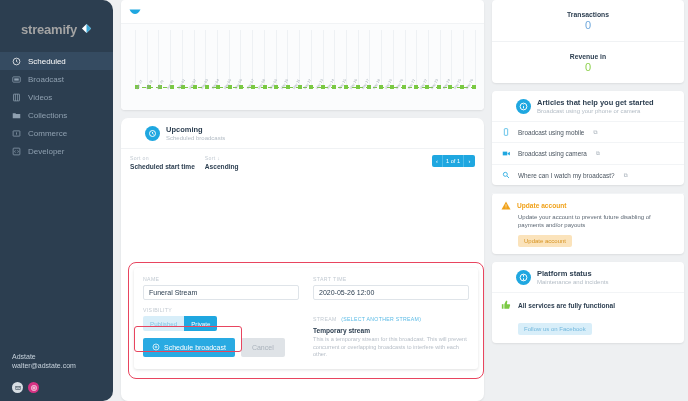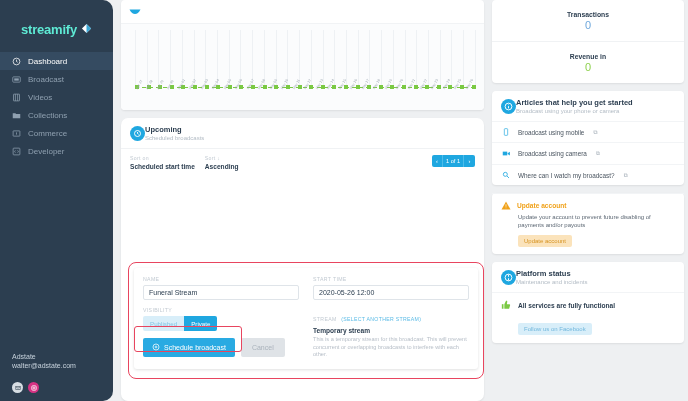--- a/index.html
+++ b/index.html
@@ -19,21 +19,21 @@
     display: flex; flex-direction: column;
     padding-top: 16px;
     flex: 0 0 113px;
     position: relative;
     z-index: 5;
   }
   .brand {
     display: flex; align-items: center; justify-content: center;
     gap: 4px; padding: 4px 0 14px 0;
   }
-  .brand-name { color: #5eead4; font-size: 13px; font-weight: bold; letter-spacing: -.2px; text-align: center; }
+  .brand-name { color: #a3a3a3; font-size: 13px; font-weight: bold; letter-spacing: -.2px; text-align: center; }
   .brand-mark { display: block; }
 
   .nav { display: flex; flex-direction: column; }
   .nav-item {
     display: flex; align-items: center; gap: 7px;
     height: 18px; padding: 0 0 0 12px; margin-bottom: 0;
     color: #8fa0b0; font-size: 8px;
     position: relative;
   }
   .nav-item + .nav-item { margin-top: 0; }
@@ -88,21 +88,21 @@
   .pts span { width: 4px; height: 4px; background: #7ac943; display: block; }
   .xaxis { position: absolute; left: 14px; right: 8px; bottom: 2px; height: 20px; display: flex; justify-content: space-between; }
   .xaxis span {
     font-size: 3.4px; color: #9aa5b0; white-space: nowrap;
     transform: rotate(-60deg); transform-origin: left top;
     display: block; line-height: 4px;
   }
 
   
   .upcoming-card { flex: 1; display: flex; flex-direction: column; min-height: 0; border-radius: 7px; }
-  .card-head { display: flex; align-items: center; gap: 0; padding: 7px 9px; }
+  .card-head { display: flex; align-items: center; gap: 6px; padding: 7px 24px; }
   .card-head-ico {
     width: 15px; height: 15px; border-radius: 50%; flex: 0 0 15px;
     display: flex; align-items: center; justify-content: center;
   }
   .ico-blue { background: #1fa7e0; }
   .card-head-txt { display: flex; flex-direction: column; gap: 1px; }
   .card-head-title { font-size: 7.5px; font-weight: bold; color: #2c3e50; }
   .card-head-sub { font-size: 6px; color: #b3bcc5; }
 
   .sortbar {
@@ -230,21 +230,21 @@
 
     <nav class="nav">
       <div class="nav-item active">
         <span class="nav-ico">
           <svg width="9" height="9" viewBox="0 0 24 24" fill="none" stroke="#ffffff" stroke-width="2">
               <circle cx="12" cy="12" r="9"></circle>
               <path d="M12 12 L12 7"></path>
               <path d="M12 12 L15 14"></path>
             </svg>
         </span>
-        <span>Dashboard</span>
+        <span>Scheduled</span>
       </div>
       <div class="nav-item">
         <span class="nav-ico">
           <svg width="9" height="9" viewBox="0 0 24 24" fill="none" stroke="#8fa0b0" stroke-width="2">
               <rect x="2" y="5" width="20" height="14" rx="2"></rect>
               <rect x="6" y="9" width="12" height="6" fill="#8fa0b0" stroke="none"></rect>
             </svg>
         </span>
         <span>Broadcast</span>
       </div>

